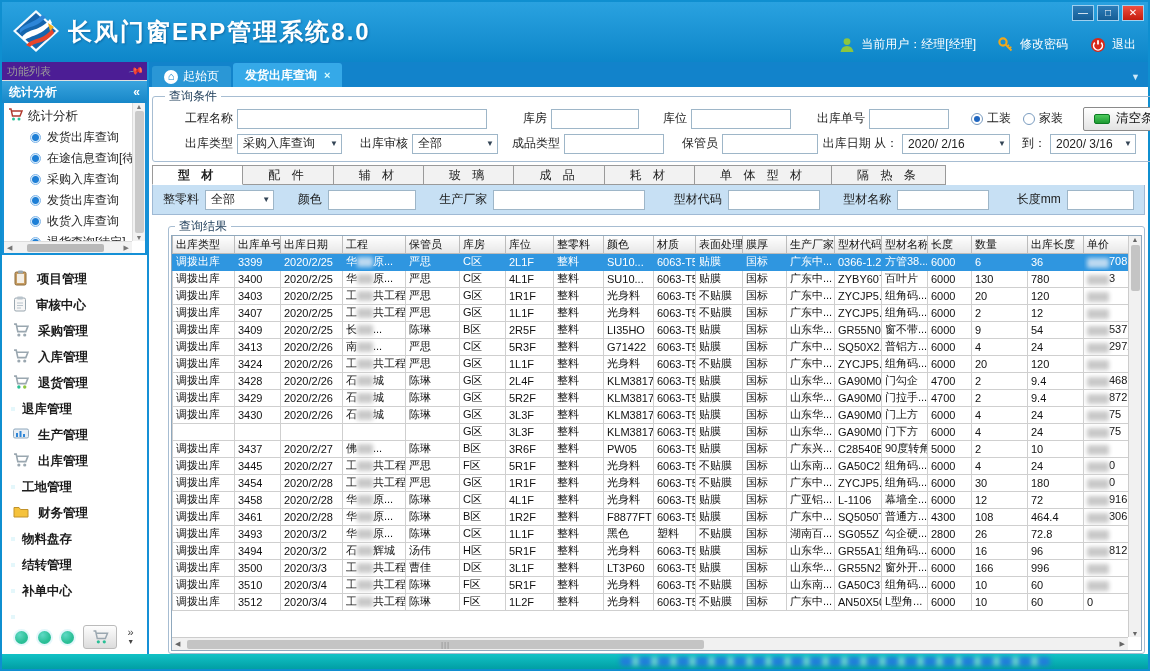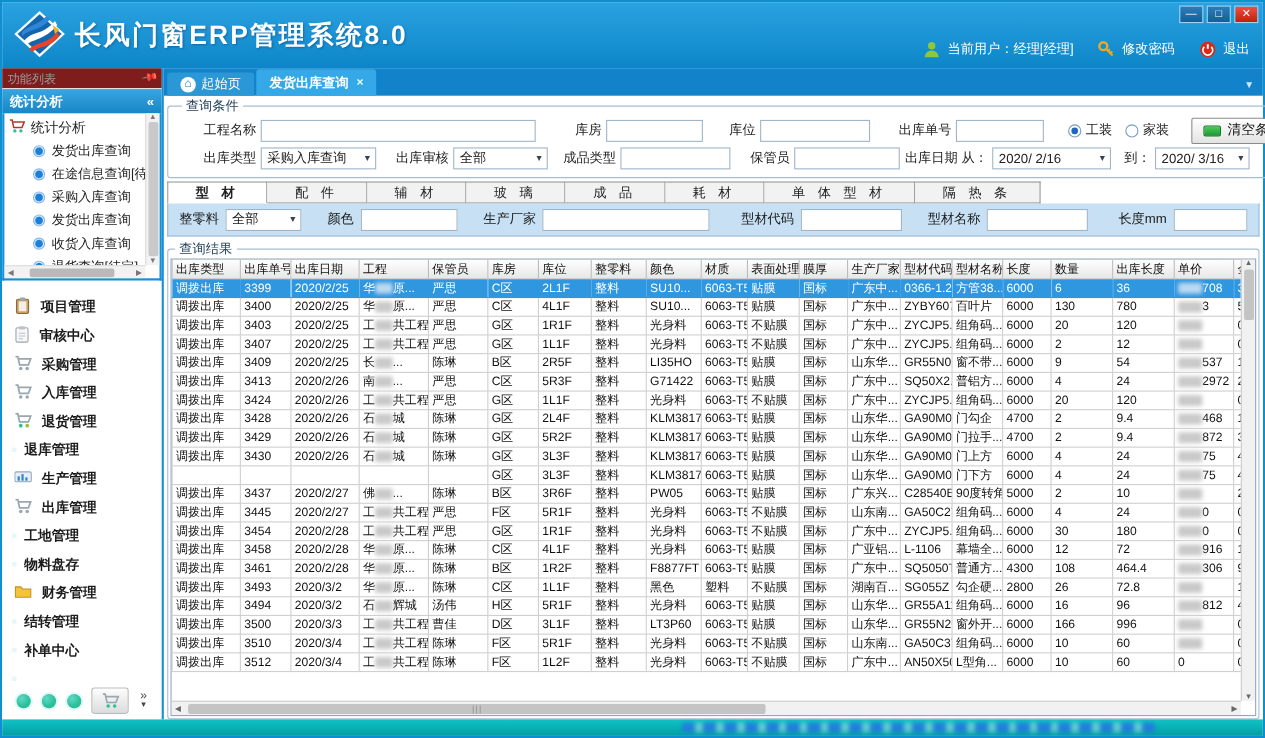--- a/index.html
+++ b/index.html
@@ -15,21 +15,21 @@
   .win-btn.close { background:linear-gradient(#f05040,#c41d0e); }
   .user-area { position:absolute; right:12px; bottom:9px; display:flex; align-items:center; gap:6px; color:#fff; font-size:12px; }
   .user-area .gap { width:10px; }
   .icon16 { width:16px; height:16px; display:inline-block; vertical-align:middle; }
 
   
   .app-body { flex:1; display:flex; min-height:0; }
 
   
   .sidebar { width:147px; flex:none; display:flex; flex-direction:column; background:#fff; border-right:2px solid #1590d6; }
-  .func-header { height:19px; background:#7f1d1d; border-bottom:1px solid #e0e0e0; color:#9a9a9a; font-size:11px; padding:2px 5px; display:flex; justify-content:space-between; align-items:center;text-align:center; }
+  .func-header { height:19px; background:#4c1d95; border-bottom:1px solid #e0e0e0; color:#9a9a9a; font-size:11px; padding:2px 5px; display:flex; justify-content:space-between; align-items:center;text-align:center; }
   .stat-header { height:22px; background:linear-gradient(#3aa4de,#1787c8); color:#fff; font-size:12px; font-weight:bold; padding:0 7px; display:flex; justify-content:space-between; align-items:center; }
   .tree { border:2px solid #1590d6; border-top:none; margin:0; height:152px; position:relative; overflow:hidden; font-size:12px; color:#222; }
   .tree-inner { padding:2px 14px 0 4px; }
   .tree-root { display:flex; align-items:center; gap:5px; height:22px; font-size:12.5px; }
   .tree-item { display:flex; align-items:center; gap:6px; height:21px; padding-left:22px; white-space:nowrap; cursor:pointer; }
   .dot-icon { width:11px; height:11px; border-radius:50%; border:1px solid #7fb5e8; background:radial-gradient(circle at 50% 50%, #1e7fd6 0 3px, #d9ecfb 4px); flex:none; }
   .tree-vscroll { position:absolute; top:0; right:0; bottom:12px; width:13px; background:#f2f2f2; border-left:1px solid #ddd; display:flex; flex-direction:column; justify-content:space-between; align-items:center; font-size:7px; color:#777; }
   .tree-vthumb { width:9px; flex:1; margin:1px 0; background:#c9c9c9; border-radius:2px; }
   .tree-hscroll { position:absolute; left:0; right:13px; bottom:0; height:12px; background:#f2f2f2; border-top:1px solid #ddd; display:flex; align-items:center; font-size:7px; color:#777; }
   .tree-hthumb { height:8px; width:60%; margin-left:12px; background:#b9b9b9; border-radius:2px; }
@@ -63,21 +63,21 @@
   .rdot.on::after { content:""; position:absolute; left:2px; top:2px; width:6px; height:6px; border-radius:50%; background:#1f66c0; }
   .btn3d { height:24px; background:linear-gradient(#ffffff,#e3e3e3); border:1px solid #8a8a8a; border-radius:2px; display:inline-flex; align-items:center; gap:6px; padding:0 10px; font-size:12.5px; color:#111; cursor:pointer; }
   .greencard { width:16px; height:10px; background:linear-gradient(#4ecb5e,#1d9a32); border:1px solid #0c7a22; border-radius:2px; }
 
   .mat-tabs { display:flex; height:20px; margin-top:3px; flex:none; }
   .mat-tab { border:1px solid #9a9a9a; border-left:none; background:#f2f2f2; font-size:12px; color:#222; display:flex; align-items:center; padding:0 25px; letter-spacing:4px; cursor:pointer; }
   .mat-tab:first-child { border-left:1px solid #9a9a9a; }
   .mat-tab.active { background:#fff; border-bottom-color:#fff; font-weight:bold; }
   .filter-band { height:30px; flex:none; background:#c7e0f4; border:1px solid #9fb9d4; border-top:none; display:flex; align-items:center; font-size:12px; color:#1a1a1a; padding:0 10px; gap:6px; white-space:nowrap; }
 
-  .results-fs { flex:1; min-height:0; margin-top:3px; padding:0 2px 2px; display:flex; flex-direction:column; }
+  .results-fs { flex:1; min-height:0; margin-top:3px; padding:0 2px 2px; display:flex; flex-direction:column;margin-left:16px; }
   .grid-wrap { flex:1; min-height:0; position:relative; border:1px solid #8fa8bd; overflow:hidden; background:#fff; }
   .grid-scroll { position:absolute; inset:0 13px 13px 0; overflow:hidden; }
   table.grid { border-collapse:collapse; table-layout:fixed; font-size:11px; color:#111; }
   .grid th { height:17px; font-weight:normal; text-align:left; padding:0 3px; background:linear-gradient(#ffffff,#e7e7e7); border:1px solid #bcbcbc; border-top:none; white-space:nowrap; overflow:hidden; }
   .grid td { height:17px; padding:0 3px; border:1px solid #cfcfcf; white-space:nowrap; overflow:hidden; }
   .grid tr.sel td { background:#2f96e0; color:#fff; border-color:#2f96e0; }
   .rd { display:inline-block; height:10px; vertical-align:middle; border-radius:1px; background:#c9c9c9; filter:blur(2px); }
   tr.sel .rd { background:#bcd9f0; }
   .gvscroll { position:absolute; top:0; right:0; bottom:13px; width:13px; background:#f1f1f1; border-left:1px solid #ccc; display:flex; flex-direction:column; align-items:center; font-size:7px; color:#666; }
   .gvthumb { width:9px; height:46px; background:#c4c4c4; border-radius:2px; margin-top:2px; }
@@ -263,28 +263,28 @@
                 <circle cx="5.5" cy="11.2" r="1.5" fill="#9aa7b0"></circle>
                 <circle cx="11" cy="11.2" r="1.5" fill="#9aa7b0"></circle>
               </svg></span>
             <span>出库管理</span>
           </div>
           <div class="menu-item">
             <span><span class="circle-icon"></span></span>
             <span>工地管理</span>
           </div>
           <div class="menu-item">
-            <span><span class="circle-icon"></span></span>
-            <span>物料盘存</span>
-          </div>
-          <div class="menu-item">
             <span><svg width="16" height="13" viewBox="0 0 16 13">
                 <path d="M1 2.5 h5 l1.5 2 H15 v7.5 H1 Z" fill="#f5c23c" stroke="#c1922a"></path>
               </svg></span>
             <span>财务管理</span>
+          </div>
+          <div class="menu-item">
+            <span><span class="circle-icon"></span></span>
+            <span>物料盘存</span>
           </div>
           <div class="menu-item">
             <span><span class="circle-icon"></span></span>
             <span>结转管理</span>
           </div>
           <div class="menu-item">
             <span><span class="circle-icon"></span></span>
             <span>补单中心</span>
           </div>
           <div class="menu-item">

